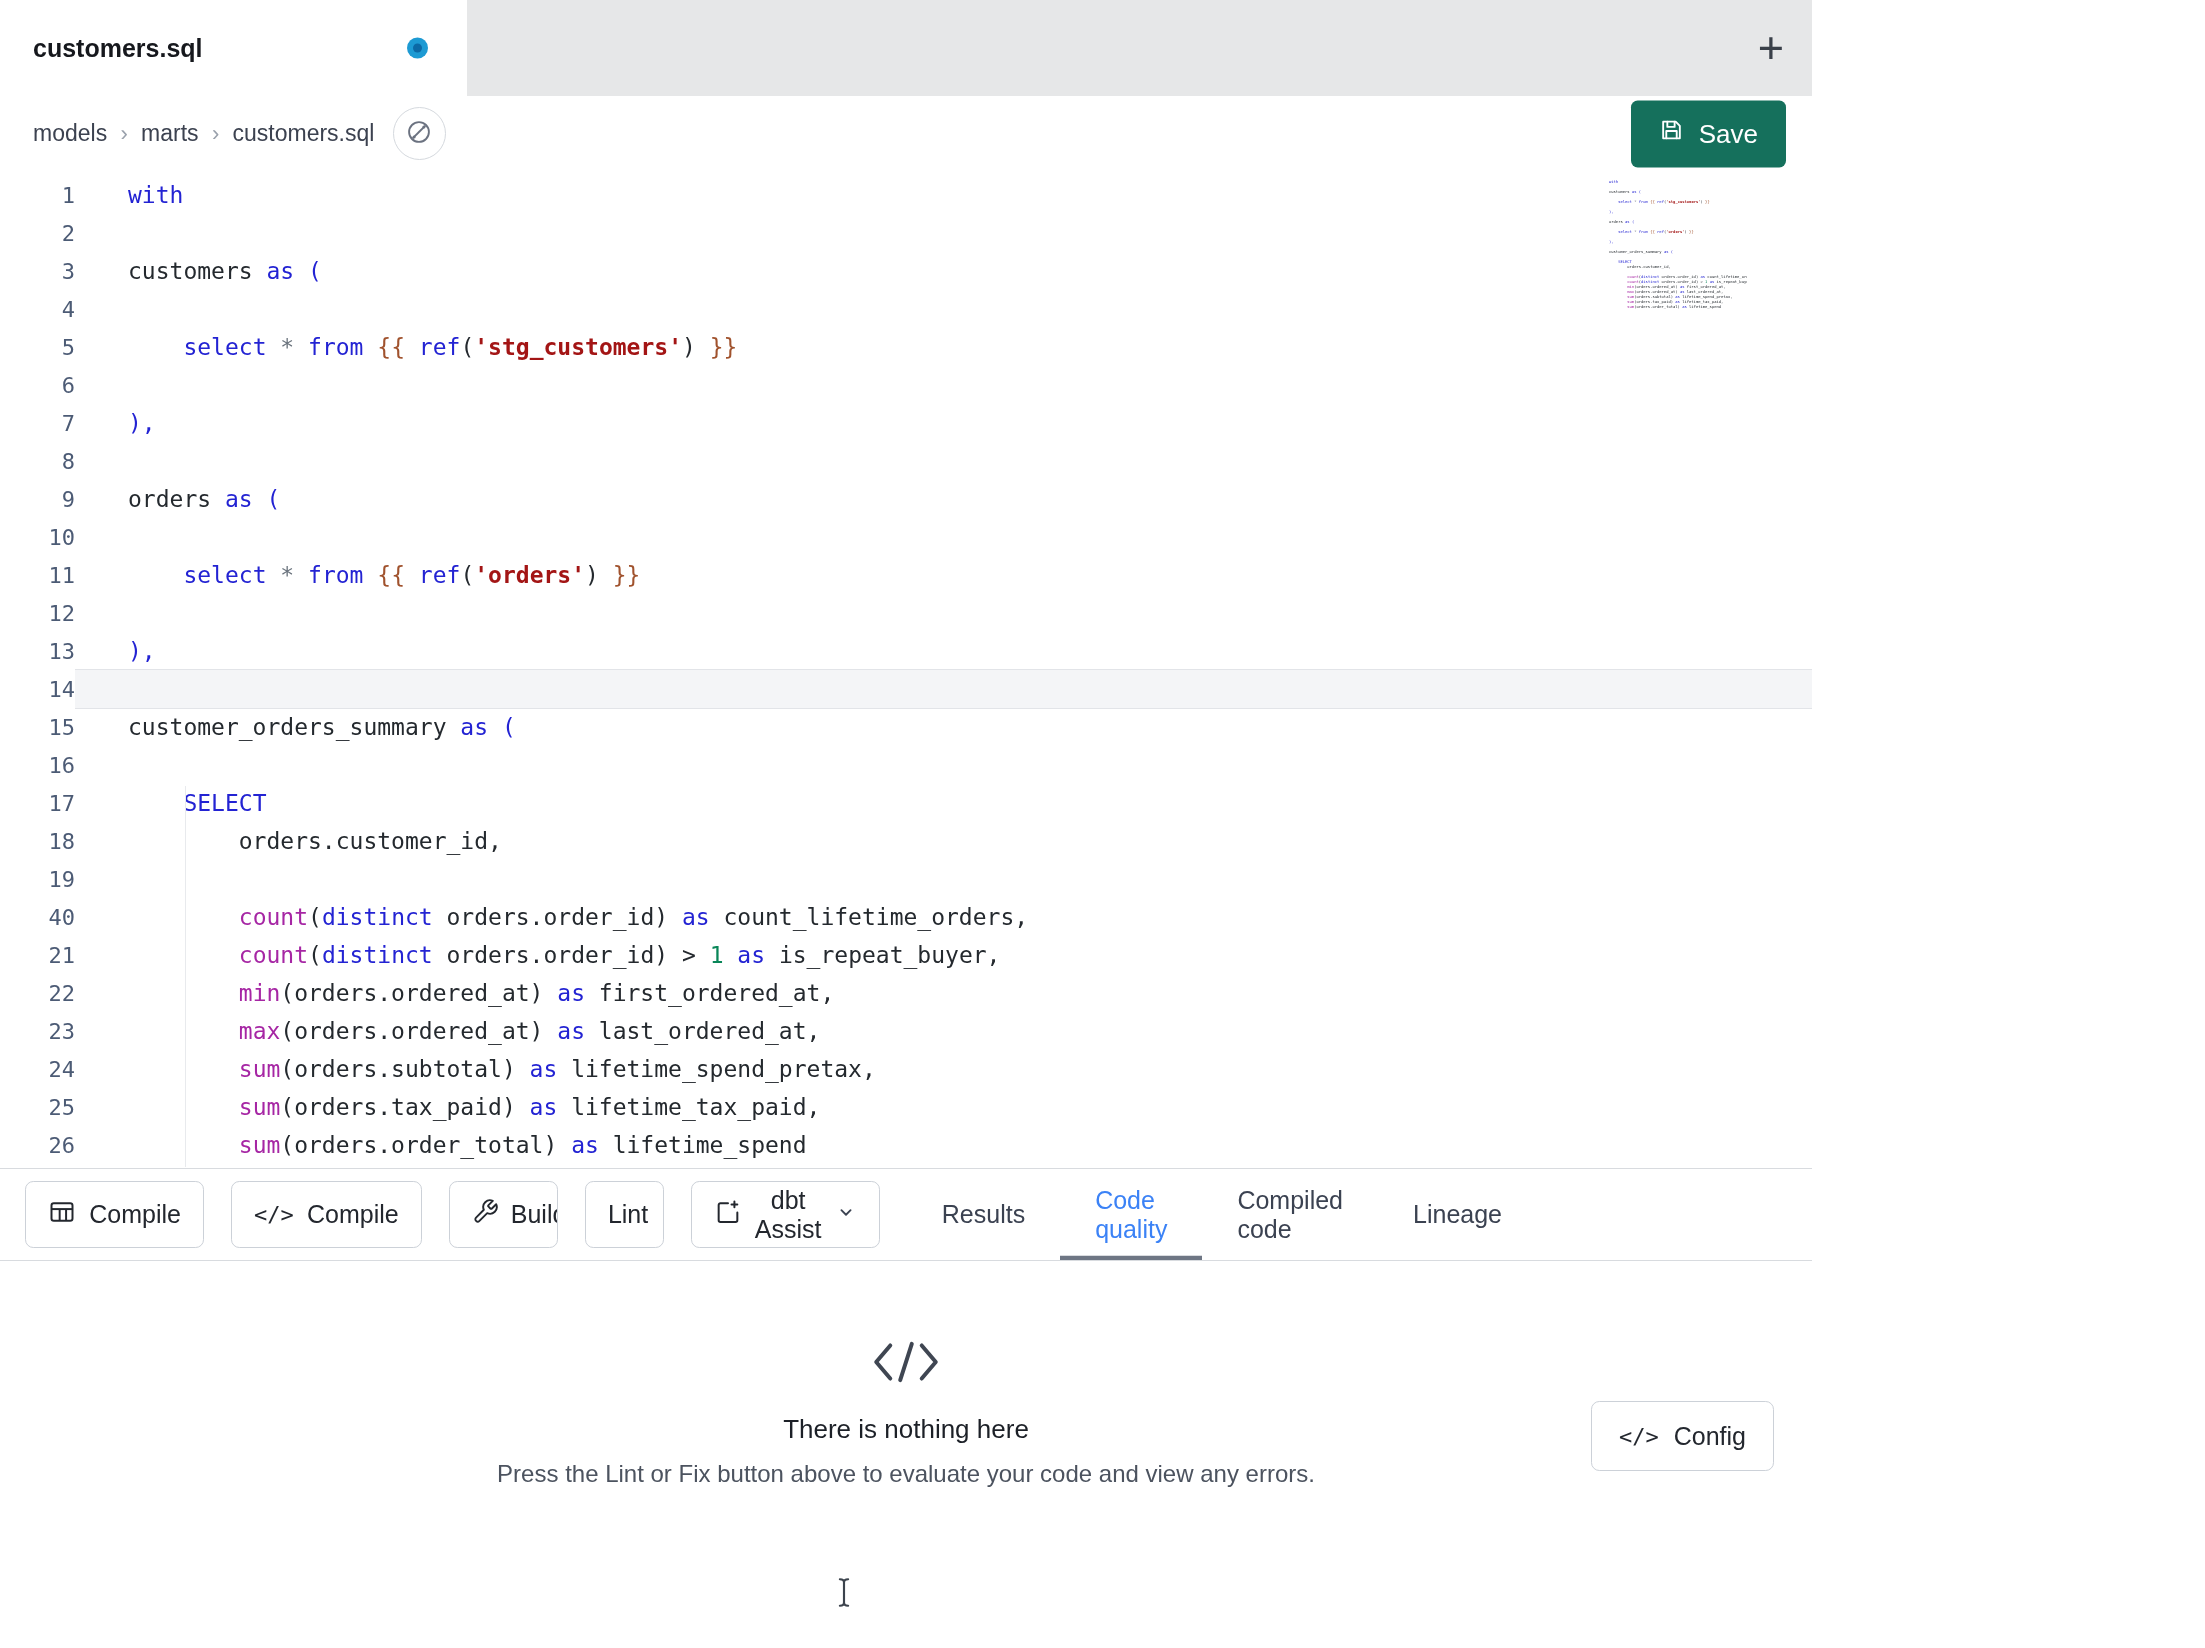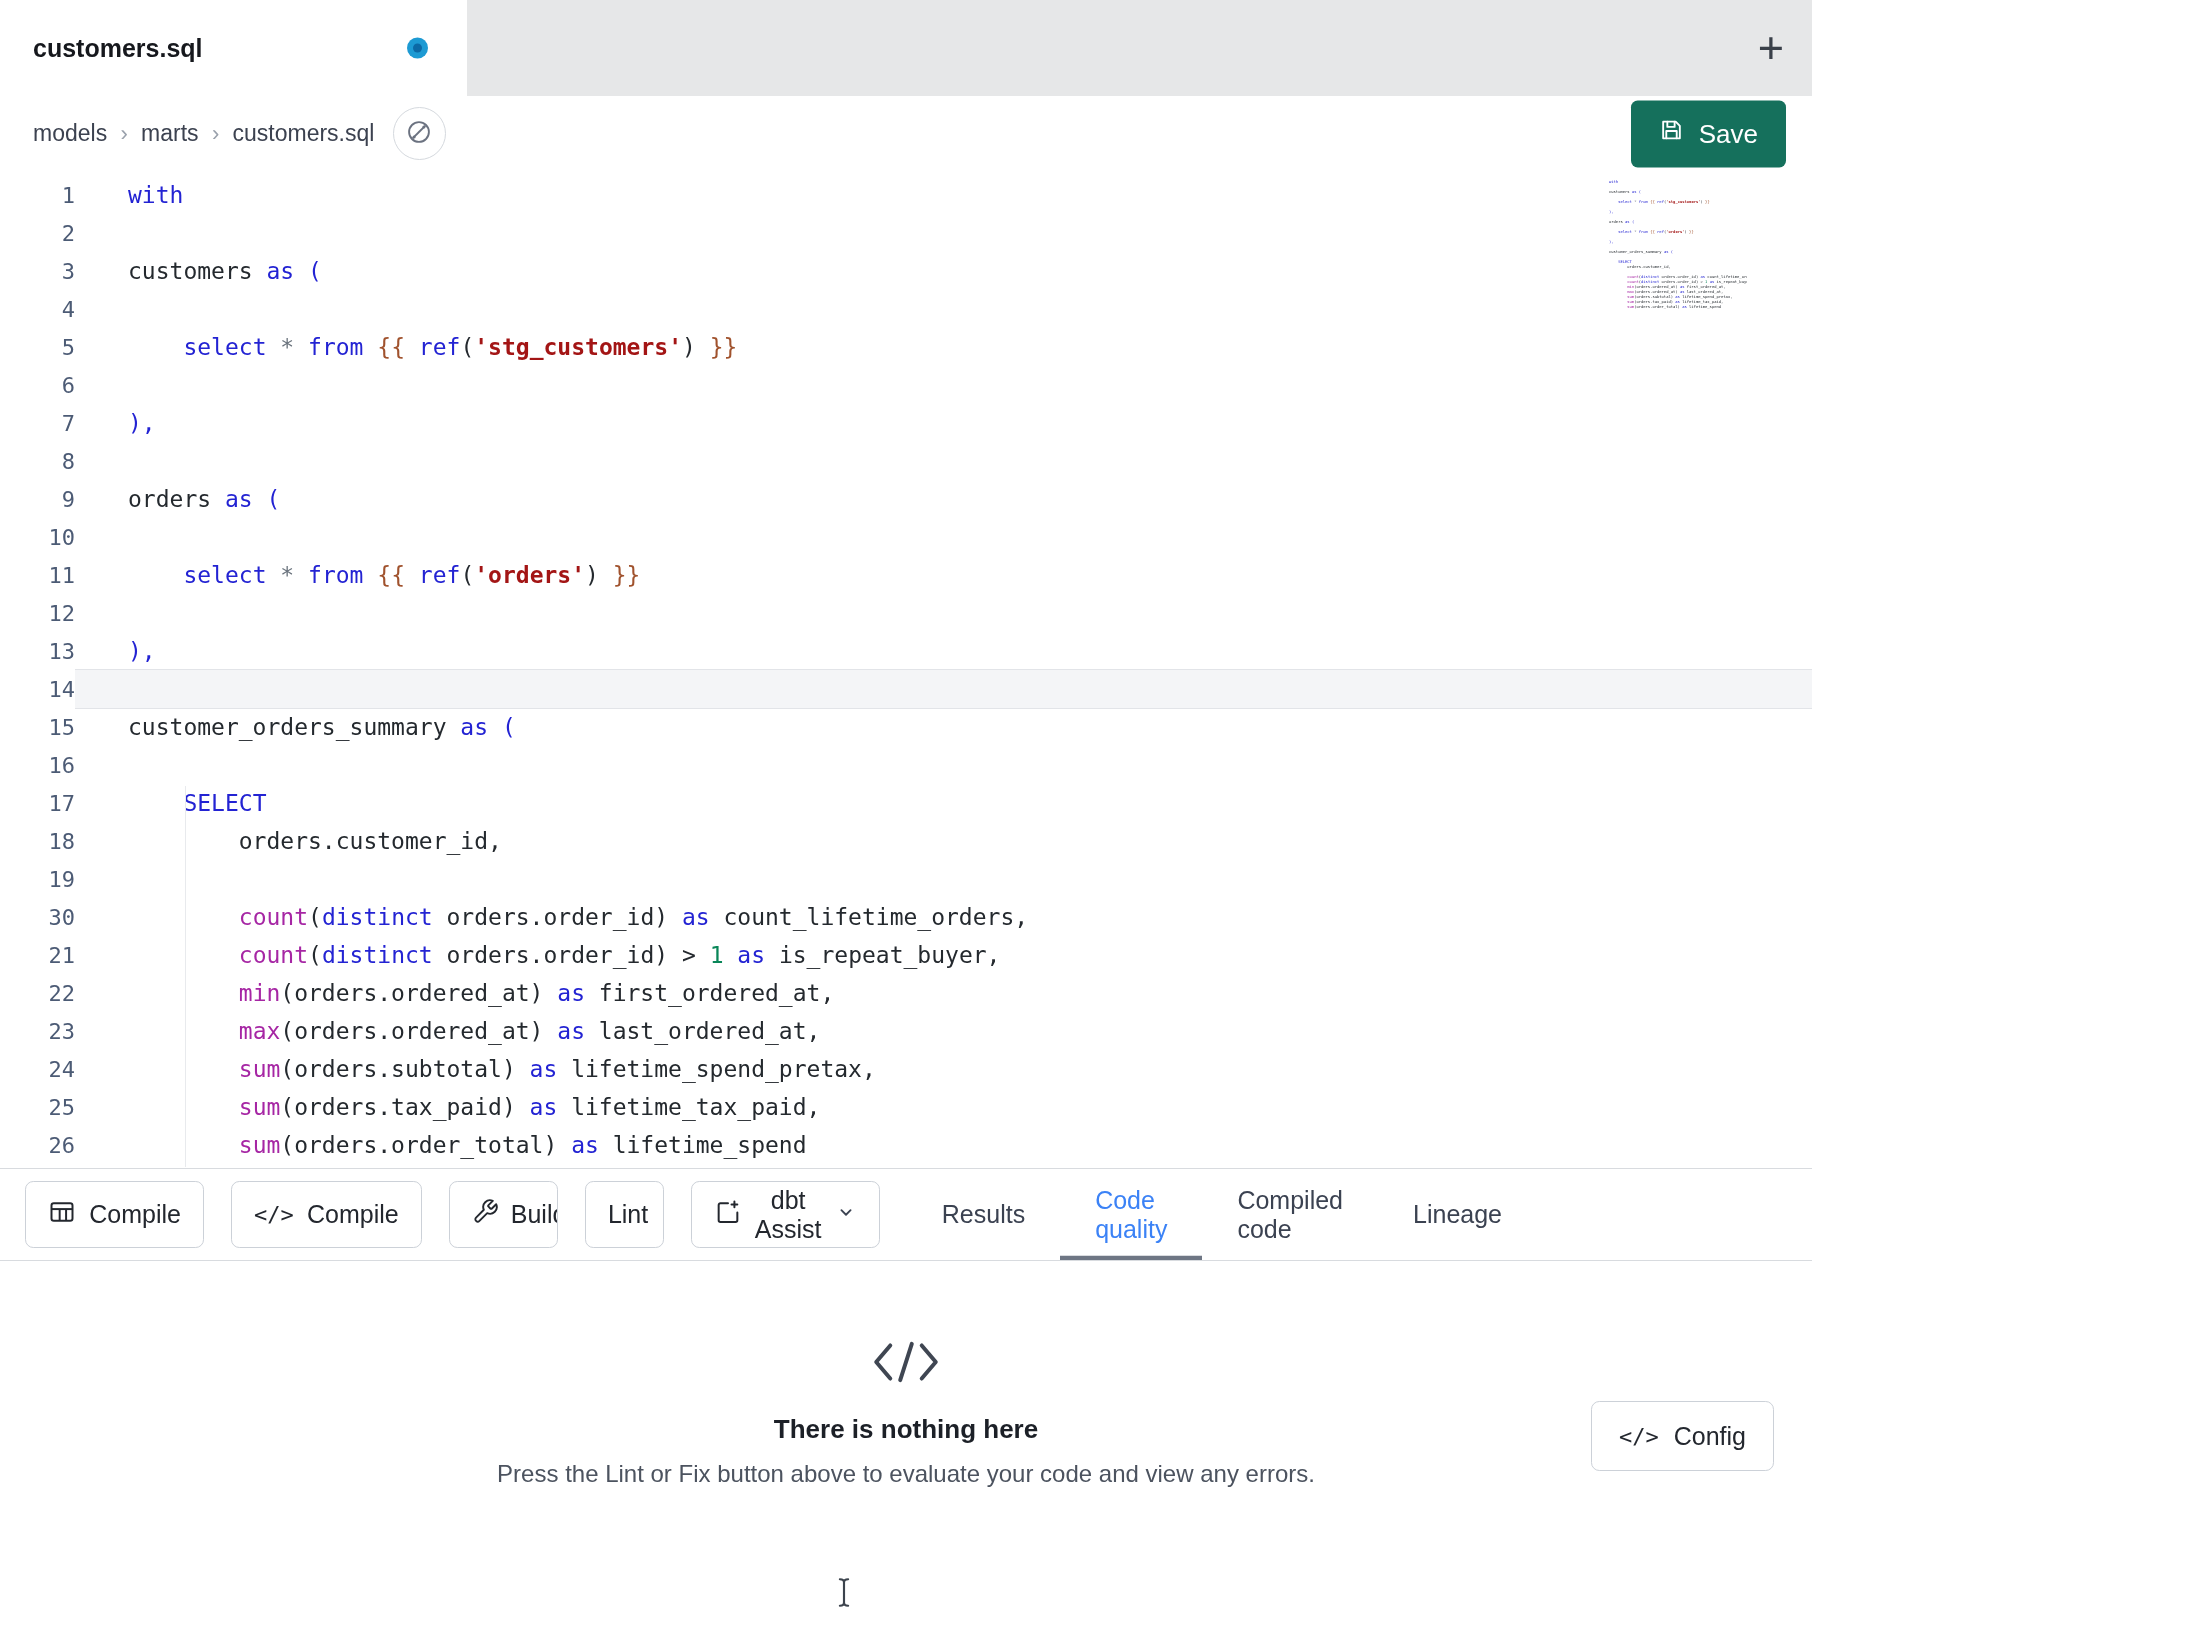--- a/index.html
+++ b/index.html
@@ -60,21 +60,21 @@
   .btn-caret { width: 52px; display: flex; align-items: center; justify-content: center; border: none;
                border-left: 1.7px solid #ccd1d8; background: none; cursor: pointer; }
   .glyph-code { font-family: "DejaVu Sans Mono", monospace; font-size: 22px; color: #23272e; }
   .ptabs { margin-left: auto; margin-right: 250px; display: flex; height: 100%; }
   .ptab { display: flex; align-items: center; padding: 0 35px; font-size: 25px; color: #3b4251; cursor: pointer; }
   .ptab.active { box-shadow: inset 0 -4.2px 0 var(--tab_underline); color: #3b82f6; }
 
   
   .results { height: 328px; position: relative; background: #fff; text-align: center; }
   .empty-icon { margin-top: 77px; }
-  .empty-title { margin-top: 25px; font-size: 26px; font-weight: bold; color: #1c2027; }
+  .empty-title { margin-top: 25px; font-size: 26px; font-weight: normal; color: #1c2027; }
   .empty-sub { margin-top: 15px; font-size: 24px; color: #4c535f; text-align: center; }
   .config-btn { position: absolute; right: 38px; top: 63px; height: 70px; padding: 0 27px; border: 1.7px solid #ccd1d8;
                 border-radius: 8.3px; background: #fff; display: flex; align-items: center; gap: 15px; font-size: 25px;
                 color: #23272e; font-family: inherit; cursor: pointer; }
 
   .ibeam { position: absolute; left: 834px; top: 1576px; pointer-events: none; }
 </style>
 </head>
 <body>
 
@@ -132,21 +132,21 @@
         <div class="line"><span class="ln">10</span><span class="code"></span></div>
         <div class="line"><span class="ln">11</span><span class="code"><span class="tk-def">    </span><span class="tk-kw">select</span><span class="tk-def"> </span><span class="tk-op">*</span><span class="tk-def"> </span><span class="tk-kw">from</span><span class="tk-def"> </span><span class="tk-jinja">{{ </span><span class="tk-kw">ref</span><span class="tk-def">(</span><span class="tk-str">'orders'</span><span class="tk-def">) </span><span class="tk-jinja">}}</span></span></div>
         <div class="line"><span class="ln">12</span><span class="code"></span></div>
         <div class="line"><span class="ln">13</span><span class="code"><span class="tk-br">),</span></span></div>
         <div class="line active"><span class="ln">14</span><span class="code"></span></div>
         <div class="line"><span class="ln">15</span><span class="code"><span class="tk-def">customer_orders_summary </span><span class="tk-kw">as</span><span class="tk-def"> </span><span class="tk-br">(</span></span></div>
         <div class="line"><span class="ln">16</span><span class="code"></span></div>
         <div class="line"><span class="ln">17</span><span class="code"><span class="tk-def">    </span><span class="tk-kw">SELECT</span></span></div>
         <div class="line"><span class="ln">18</span><span class="code"><span class="tk-def">        orders.customer_id,</span></span></div>
         <div class="line"><span class="ln">19</span><span class="code"></span></div>
-        <div class="line"><span class="ln">30</span><span class="code"><span class="tk-def">        </span><span class="tk-fn">count</span><span class="tk-def">(</span><span class="tk-kw">distinct</span><span class="tk-def"> orders.order_id) </span><span class="tk-kw">as</span><span class="tk-def"> count_lifetime_orders,</span></span></div>
+        <div class="line"><span class="ln">40</span><span class="code"><span class="tk-def">        </span><span class="tk-fn">count</span><span class="tk-def">(</span><span class="tk-kw">distinct</span><span class="tk-def"> orders.order_id) </span><span class="tk-kw">as</span><span class="tk-def"> count_lifetime_orders,</span></span></div>
         <div class="line"><span class="ln">21</span><span class="code"><span class="tk-def">        </span><span class="tk-fn">count</span><span class="tk-def">(</span><span class="tk-kw">distinct</span><span class="tk-def"> orders.order_id) &gt; </span><span class="tk-num">1</span><span class="tk-def"> </span><span class="tk-kw">as</span><span class="tk-def"> is_repeat_buyer,</span></span></div>
         <div class="line"><span class="ln">22</span><span class="code"><span class="tk-def">        </span><span class="tk-fn">min</span><span class="tk-def">(orders.ordered_at) </span><span class="tk-kw">as</span><span class="tk-def"> first_ordered_at,</span></span></div>
         <div class="line"><span class="ln">23</span><span class="code"><span class="tk-def">        </span><span class="tk-fn">max</span><span class="tk-def">(orders.ordered_at) </span><span class="tk-kw">as</span><span class="tk-def"> last_ordered_at,</span></span></div>
         <div class="line"><span class="ln">24</span><span class="code"><span class="tk-def">        </span><span class="tk-fn">sum</span><span class="tk-def">(orders.subtotal) </span><span class="tk-kw">as</span><span class="tk-def"> lifetime_spend_pretax,</span></span></div>
         <div class="line"><span class="ln">25</span><span class="code"><span class="tk-def">        </span><span class="tk-fn">sum</span><span class="tk-def">(orders.tax_paid) </span><span class="tk-kw">as</span><span class="tk-def"> lifetime_tax_paid,</span></span></div>
         <div class="line"><span class="ln">26</span><span class="code"><span class="tk-def">        </span><span class="tk-fn">sum</span><span class="tk-def">(orders.order_total) </span><span class="tk-kw">as</span><span class="tk-def"> lifetime_spend</span></span></div>
       </div>
     <div class="indent-guide"></div>
     <div class="minimap" id="minimap">
         <div class="mline"><span class="tk-kw">with</span></div>

